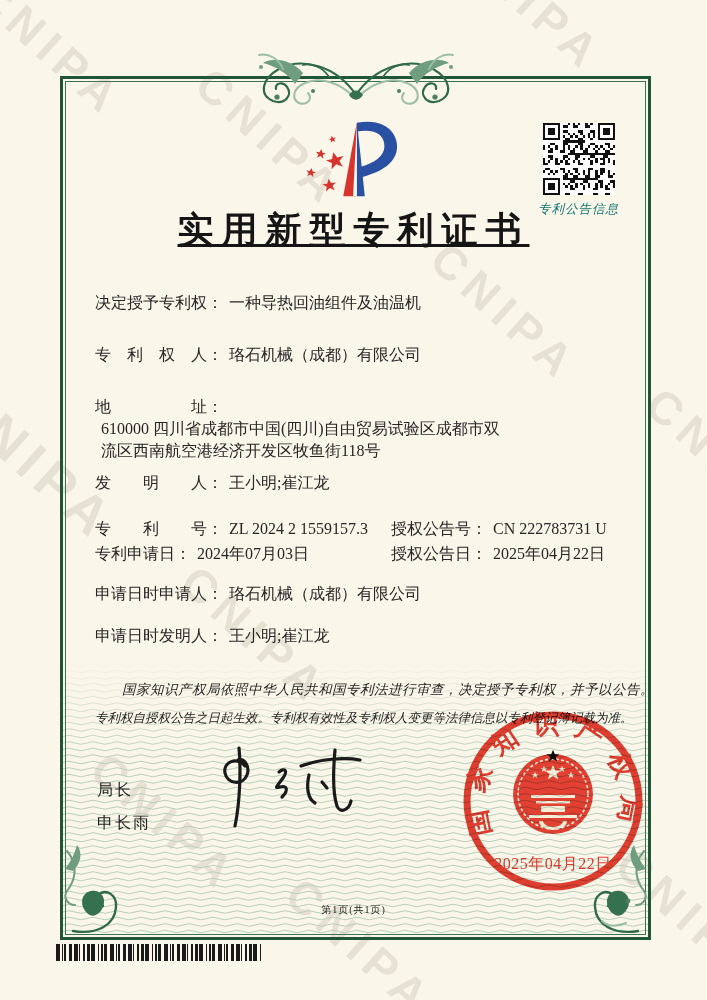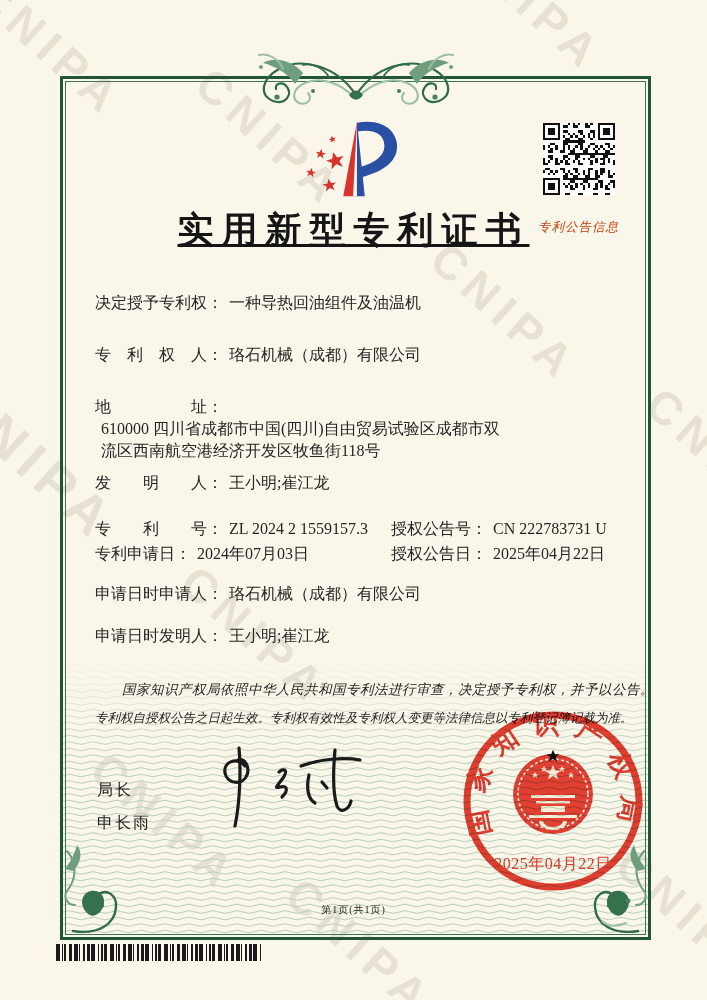--- a/index.html
+++ b/index.html
@@ -23,21 +23,21 @@
 
   
   .wave-band{position:absolute;left:63px;top:660px;width:585px;height:277px;z-index:0;
     -webkit-mask-image:linear-gradient(180deg,transparent,#000 95px);
     mask-image:linear-gradient(180deg,transparent,#000 95px);}
 
   
   .cert-no{position:absolute;left:95px;top:122px;font-size:17px;letter-spacing:2px;color:#2a2a2a;z-index:2;}
   .logo{position:absolute;left:296px;top:110px;z-index:2;}
   .qr-wrap{position:absolute;left:538px;top:123px;z-index:2;text-align:center;}
-  .qr-caption{margin-top:20px;font-size:12.5px;color:#c2410c;letter-spacing:1px;font-style:italic;}
+  .qr-caption{margin-top:2px;font-size:12.5px;color:#0f766e;letter-spacing:1px;font-style:italic;}
   .title{position:absolute;left:0;right:0;top:206px;text-align:center;font-size:36px;
          font-weight:bold;letter-spacing:8px;color:#151515;z-index:2;text-decoration:underline;}
 
   
   .fields{position:absolute;left:95px;top:292px;width:520px;z-index:2;font-size:16px;color:#262626;}
   .row{line-height:22px;}
   .flabel{display:inline-block;width:112px;text-align:justify;text-align-last:justify;vertical-align:top;}
   .flabel.compact{width:auto;text-align-last:auto;}
   .colon{display:inline-block;vertical-align:top;}
   .fvalue{display:inline-block;vertical-align:top;margin-left:6px;}

